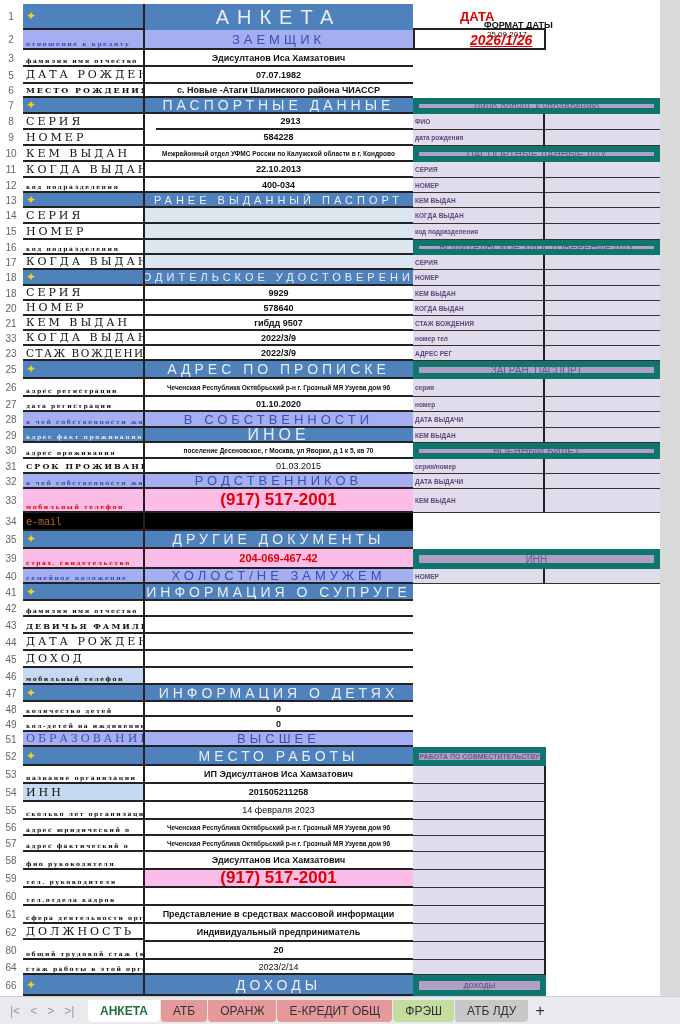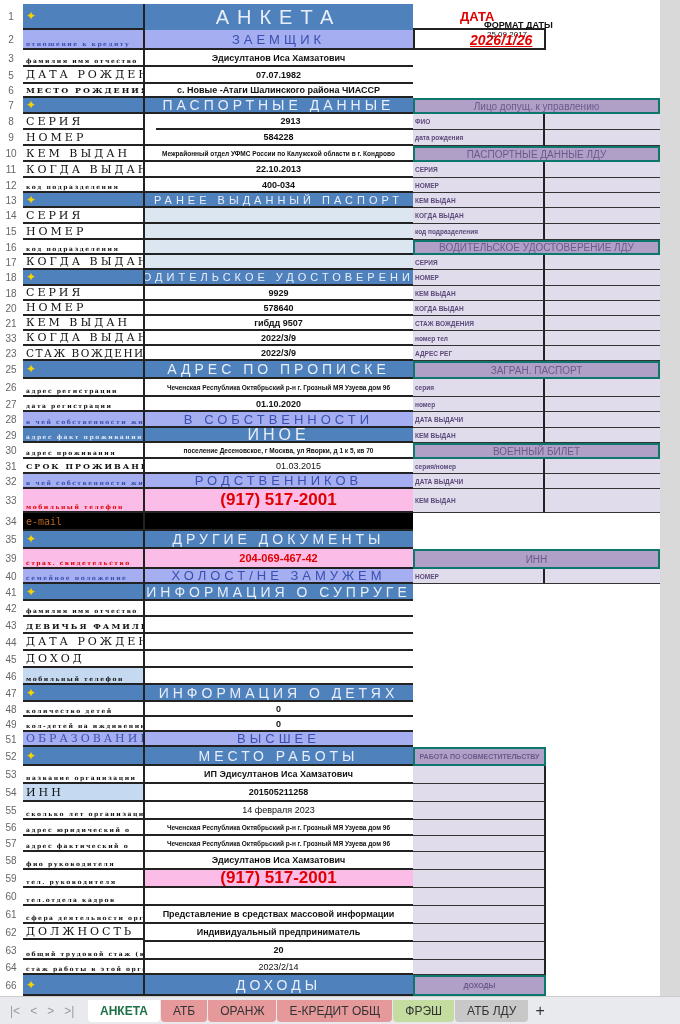--- a/index.html
+++ b/index.html
@@ -22,21 +22,21 @@
   .bl { background: #4f81bd; }
   .pv { background: #a4aef0; }
   .pk { background: #fbbde8; }
   .or { background: #000000; }
   .lb { background: #c5d9f1; }
   .pl { background: #dce6f1; }
   .star { left: 23px; width: 121px; padding-left: 3px; font-size: 12px; color: #f5d400; }
   .bd { border-bottom: 2px solid #222; }
   .rl { left: 413px; width: 132px; font-family: "Liberation Sans", sans-serif; font-size: 6.5px; font-weight: bold; color: #5b4a7a; padding-left: 2px; background: #e0dcec; border-bottom: 1px solid #333; border-right: 2px solid #222; }
   .rv { left: 545px; width: 115px; background: #e0dcec; border-bottom: 1px solid #333; }
-  .rh { left: 413px; width: 247px; justify-content: center; background: #b0a0c8; color: #6a5a8a; font-family: "Liberation Sans", sans-serif; font-size: 10px; border: 2px solid #0f766e; }
+  .rh { left: 413px; width: 247px; justify-content: center; background: #b0a0c8; color: #6a5a8a; font-family: "Liberation Sans", sans-serif; font-size: 10px; border: 6px solid #0f766e; }
   .colsep { position: absolute; left: 143px; width: 2px; background: #222; }
   .tabs { position: absolute; left: 0; top: 996px; width: 680px; height: 28px; background: #e8eaee; border-top: 1px solid #ccc; display: flex; align-items: center; font-family: "Liberation Sans", sans-serif; }
   .nav { display: flex; gap: 10px; padding-left: 10px; width: 88px; color: #999; font-size: 12px; }
   .tab { height: 22px; display: flex; align-items: center; padding: 0 12px; font-size: 12px; color: #333; margin-right: 1px; border-radius: 0 0 4px 4px; }
   .tab.active { background: #fff; color: #1e7145; font-weight: bold; }
   .plus { font-size: 16px; color: #333; padding-left: 6px; }
   .datebox { position: absolute; left: 413px; top: 28px; width: 133px; height: 22px; border: 2px solid #222; }
 </style>
 </head>
 <body>
@@ -284,21 +284,21 @@
       <div class="cell bd val" style="top:888px;height:18px;"></div>
       <div class="cell rl" style="top:888px;height:18px;width:133px;"></div>
       <div class="rownum" style="top:906px;height:18px;line-height:18px;">61</div>
       <div class="cell lbl bd tiny" style="top:906px;height:18px;">сфера деятельности организации</div>
       <div class="cell bd val" style="top:906px;height:18px;">Представление в средствах массовой информации</div>
       <div class="cell rl" style="top:906px;height:18px;width:133px;"></div>
       <div class="rownum" style="top:924px;height:18px;line-height:18px;">62</div>
       <div class="cell lbl bd big" style="top:924px;height:16px;">ДОЛЖНОСТЬ</div>
       <div class="cell bd val" style="top:924px;height:18px;">Индивидуальный предприниматель</div>
       <div class="cell rl" style="top:924px;height:18px;width:133px;"></div>
-      <div class="rownum" style="top:942px;height:18px;line-height:18px;">63</div>
+      <div class="rownum" style="top:942px;height:18px;line-height:18px;">80</div>
       <div class="cell lbl bd tiny" style="top:942px;height:18px;">общий трудовой стаж (в г.г.)</div>
       <div class="cell bd val" style="top:942px;height:18px;">20</div>
       <div class="cell rl" style="top:942px;height:18px;width:133px;"></div>
       <div class="rownum" style="top:960px;height:15px;line-height:15px;">64</div>
       <div class="cell lbl bd tiny" style="top:960px;height:15px;">стаж работы в этой организации</div>
       <div class="cell bd val normal" style="top:960px;height:15px;">2023/2/14</div>
       <div class="cell rl" style="top:960px;height:15px;width:133px;"></div>
       <div class="rownum" style="top:975px;height:21px;line-height:21px;">66</div>
       <div class="cell star bl bd" style="top:975px;height:21px;">
         <span>✦</span>

